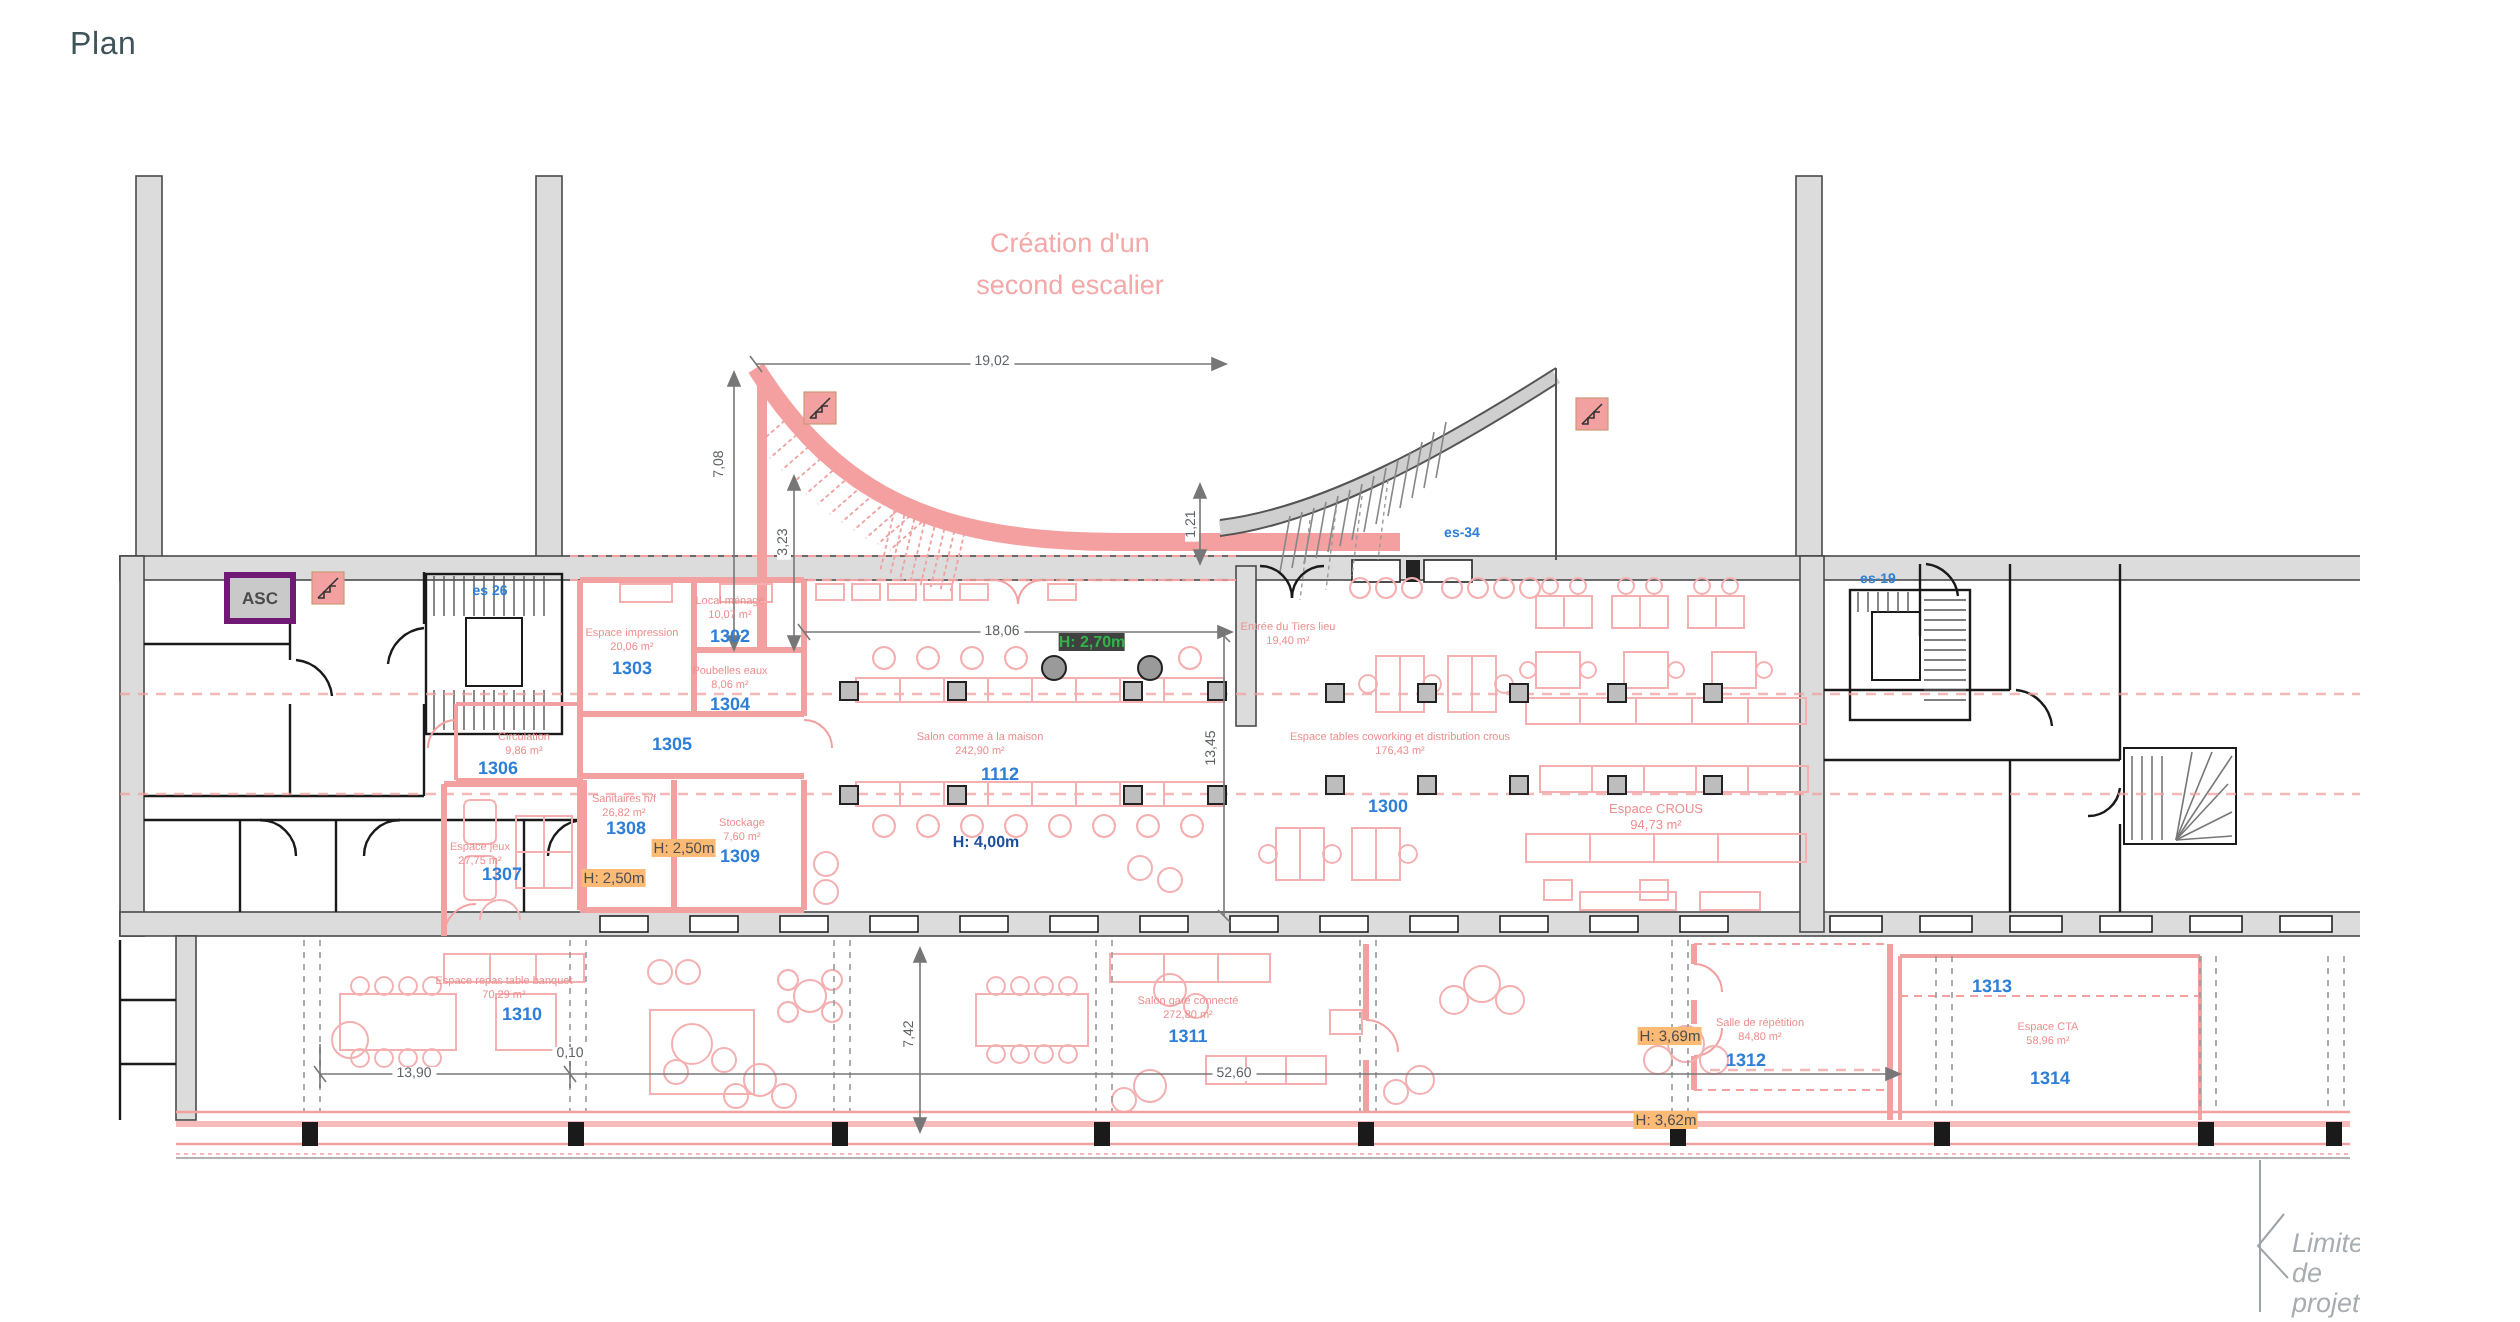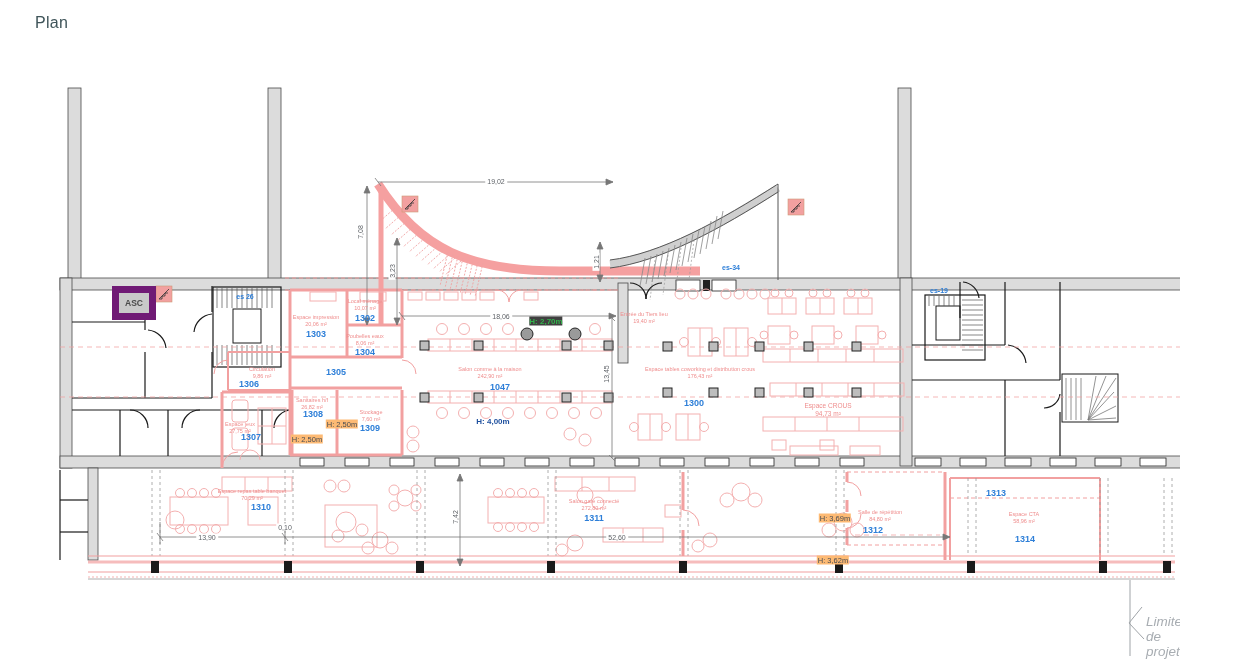--- a/index.html
+++ b/index.html
@@ -15,21 +15,21 @@
   .dimt{color:#5f6368;font-size:7px;background:#fff;padding:0 2px;}
   .hG{color:#33b24c;font-weight:700;font-size:8px;background:#404040;}
   .hN{color:#1d4f9e;font-weight:700;font-size:8px;}
   .hD{color:#4a4d52;font-size:7.5px;background:#fdba74;padding:0 1px;}
   .slbl{color:#2e7fd8;font-weight:700;font-size:7px;}
   .title{position:absolute;left:35px;top:14px;font-size:16px;color:#3f5459;letter-spacing:.3px;}
   .annot{position:absolute;left:535px;top:112px;transform:translateX(-50%);
          color:#f5a8a8;font-size:13.5px;text-align:center;line-height:1.55;}
   .limit{position:absolute;left:1146px;top:614px;color:#a8adb2;font-style:italic;font-size:13.5px;}
   .ascbox{position:absolute;left:112px;top:286px;width:30px;height:20px;background:#c9c9c9;
-          border:7px solid #701a75;color:#4a4a4a;font-size:8.5px;font-weight:700;
+          border:3px solid #701a75;color:#4a4a4a;font-size:8.5px;font-weight:700;
           display:flex;align-items:center;justify-content:center;}
 </style>
 </head>
 <body>
 
 <div class="stage">
 
 <svg width="1260" height="661" viewBox="0 0 1260 661">
 
   <g fill="#dcdcdc" stroke="#4a4a4a" stroke-width="0.8">
@@ -564,29 +564,33 @@
   </g>
 
   <g stroke="#9fa4a8" stroke-width="1" fill="none">
     <line x1="1130" y1="580" x2="1130" y2="656"></line>
     <path d="M1142,607 L1129,623 L1144,639"></path>
   </g>
 </svg>
 
 <div class="title">Plan</div>
 
+<div class="annot">
+  <div>Création d'un</div>
+  <div>second escalier</div>
+</div>
 
 <div class="ascbox">ASC</div>
 
 <div class="lbl slbl" style="left:245px;top:296px;">es 26</div>
 <div class="lbl slbl" style="left:731px;top:267px;">es-34</div>
 <div class="lbl slbl" style="left:939px;top:290px;">es-19</div>
 
 <div class="lbl num" style="left:694px;top:386px;margin-top:17px;">1300</div>
-<div class="lbl num" style="left:500px;top:387px;">1047</div>
+<div class="lbl num" style="left:500px;top:387px;">1112</div>
 <div class="lbl num" style="left:365px;top:318px;">1302</div>
 <div class="lbl num" style="left:316px;top:334px;">1303</div>
 <div class="lbl num" style="left:365px;top:352px;">1304</div>
 <div class="lbl num" style="left:336px;top:372px;">1305</div>
 <div class="lbl num" style="left:249px;top:384px;">1306</div>
 <div class="lbl num" style="left:251px;top:437px;">1307</div>
 <div class="lbl num" style="left:313px;top:414px;">1308</div>
 <div class="lbl num" style="left:370px;top:428px;">1309</div>
 <div class="lbl num" style="left:261px;top:507px;">1310</div>
 <div class="lbl num" style="left:594px;top:518px;">1311</div>

